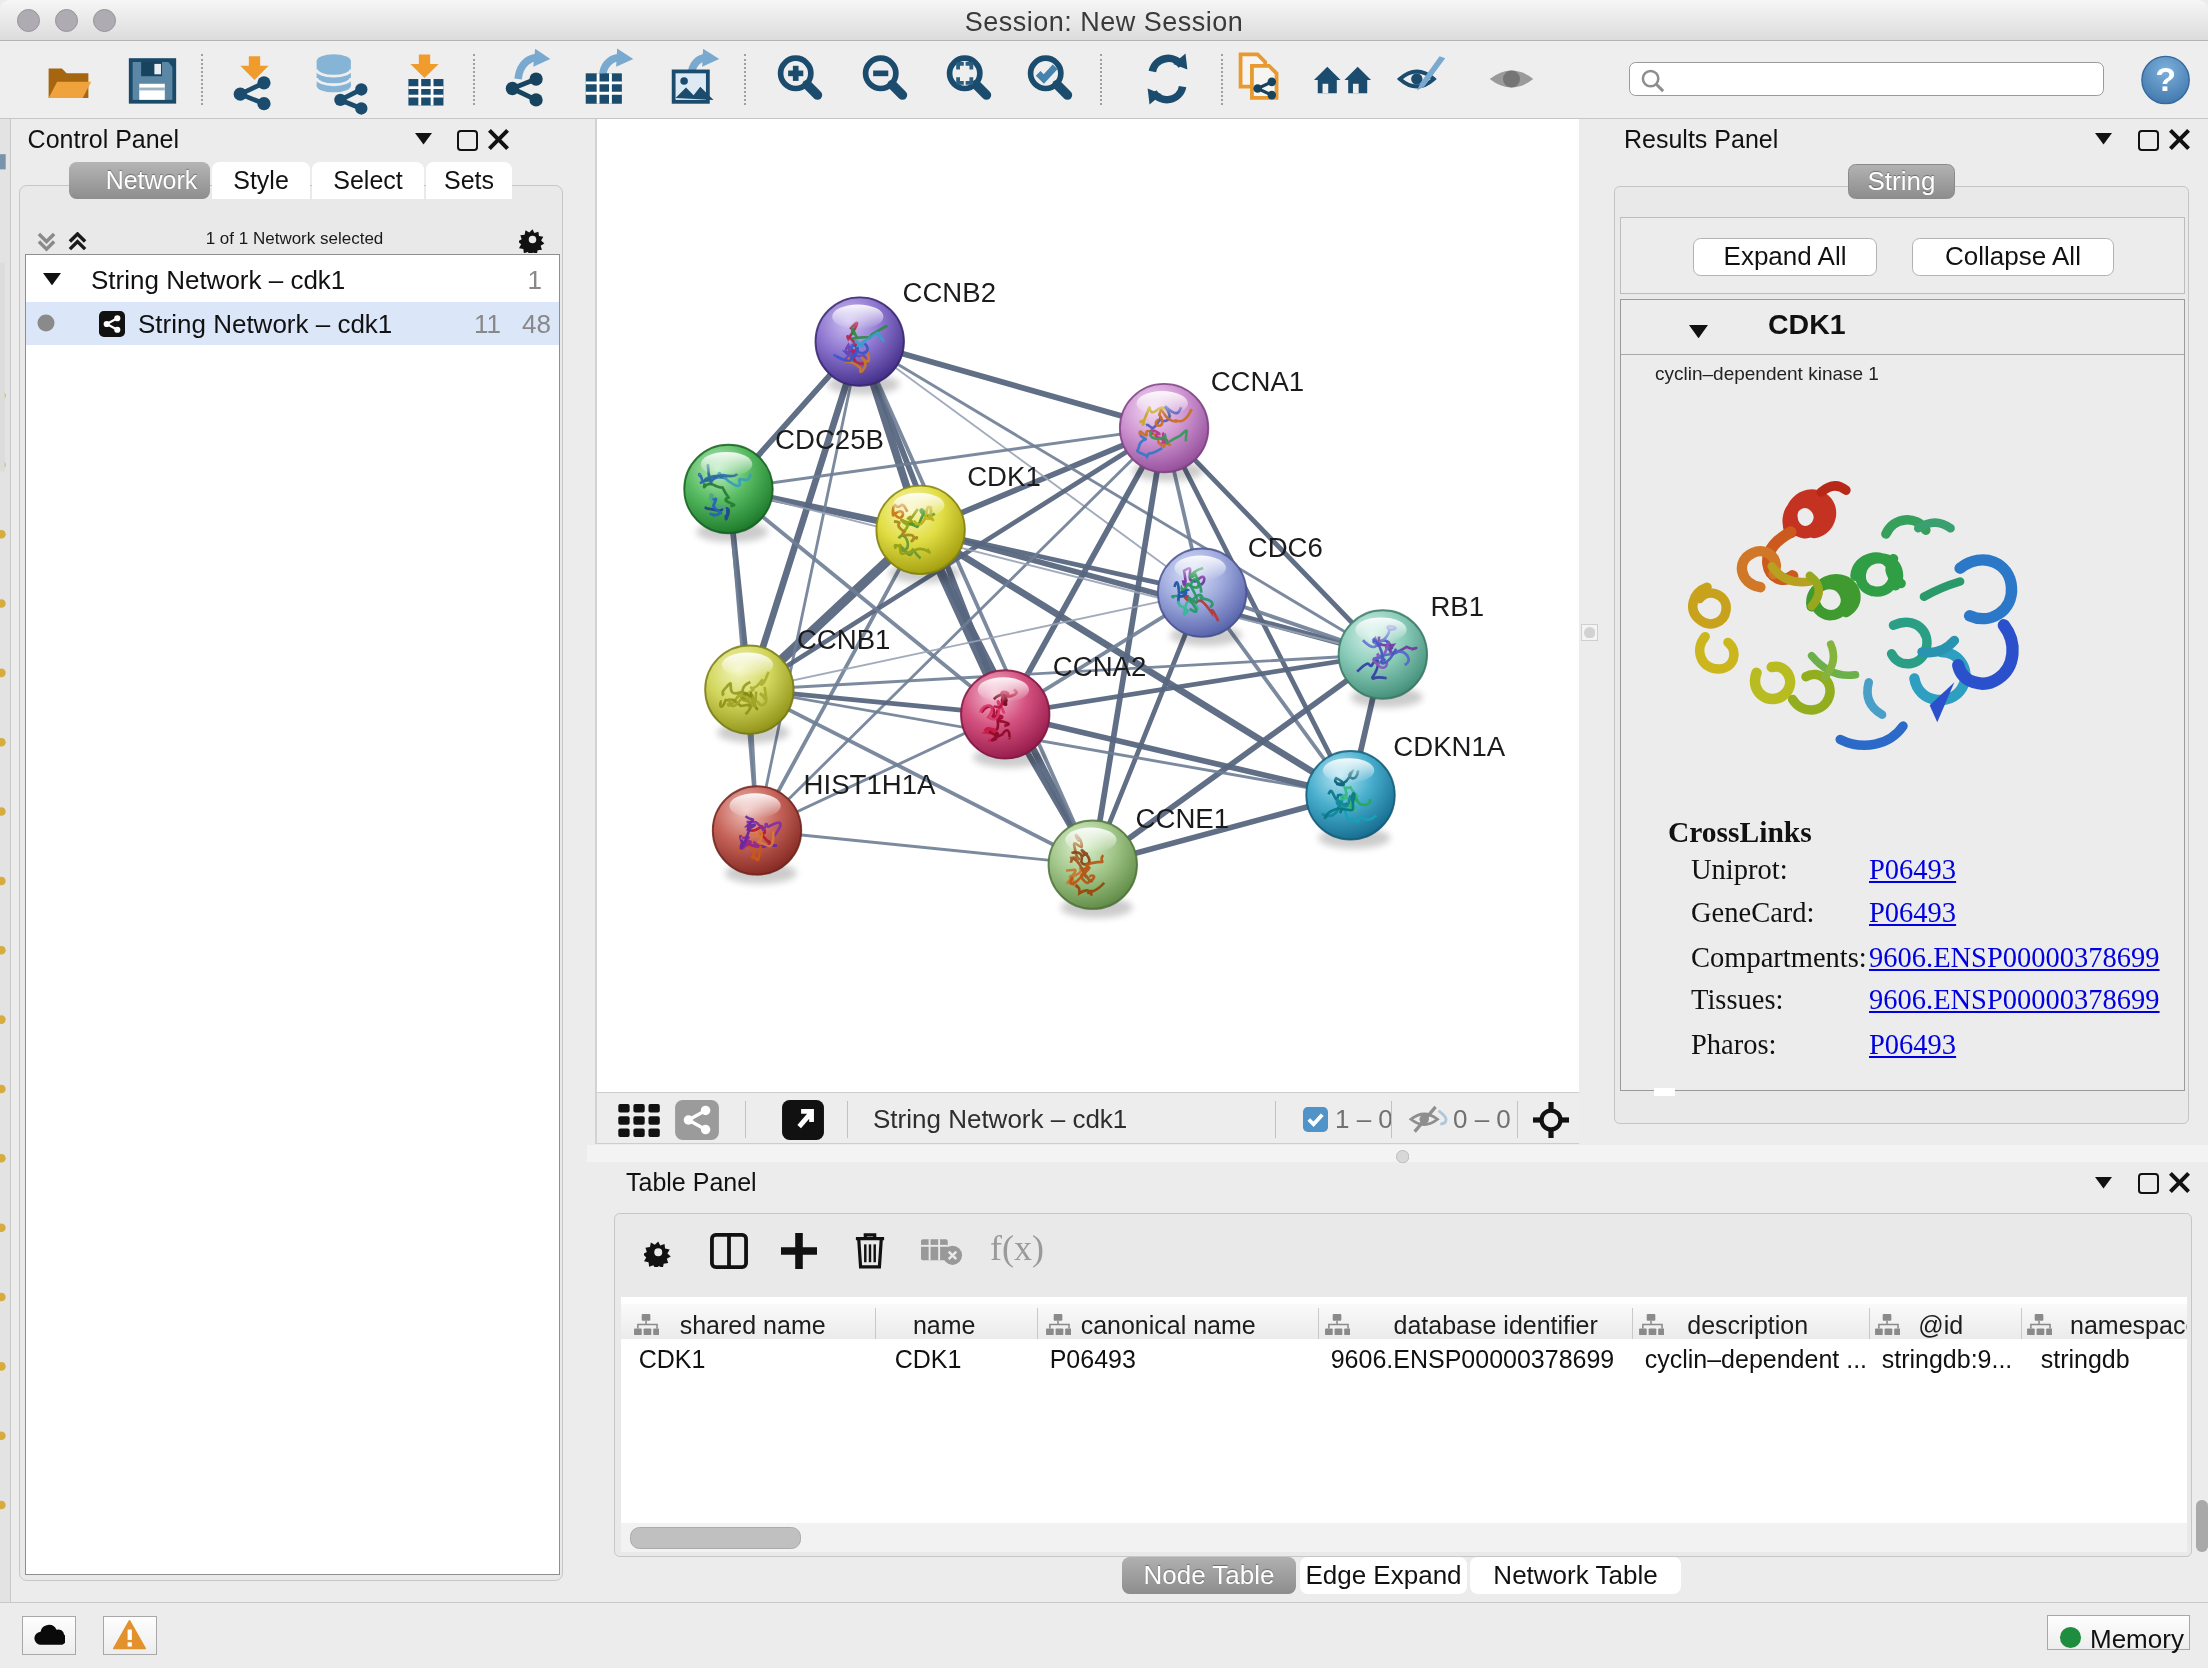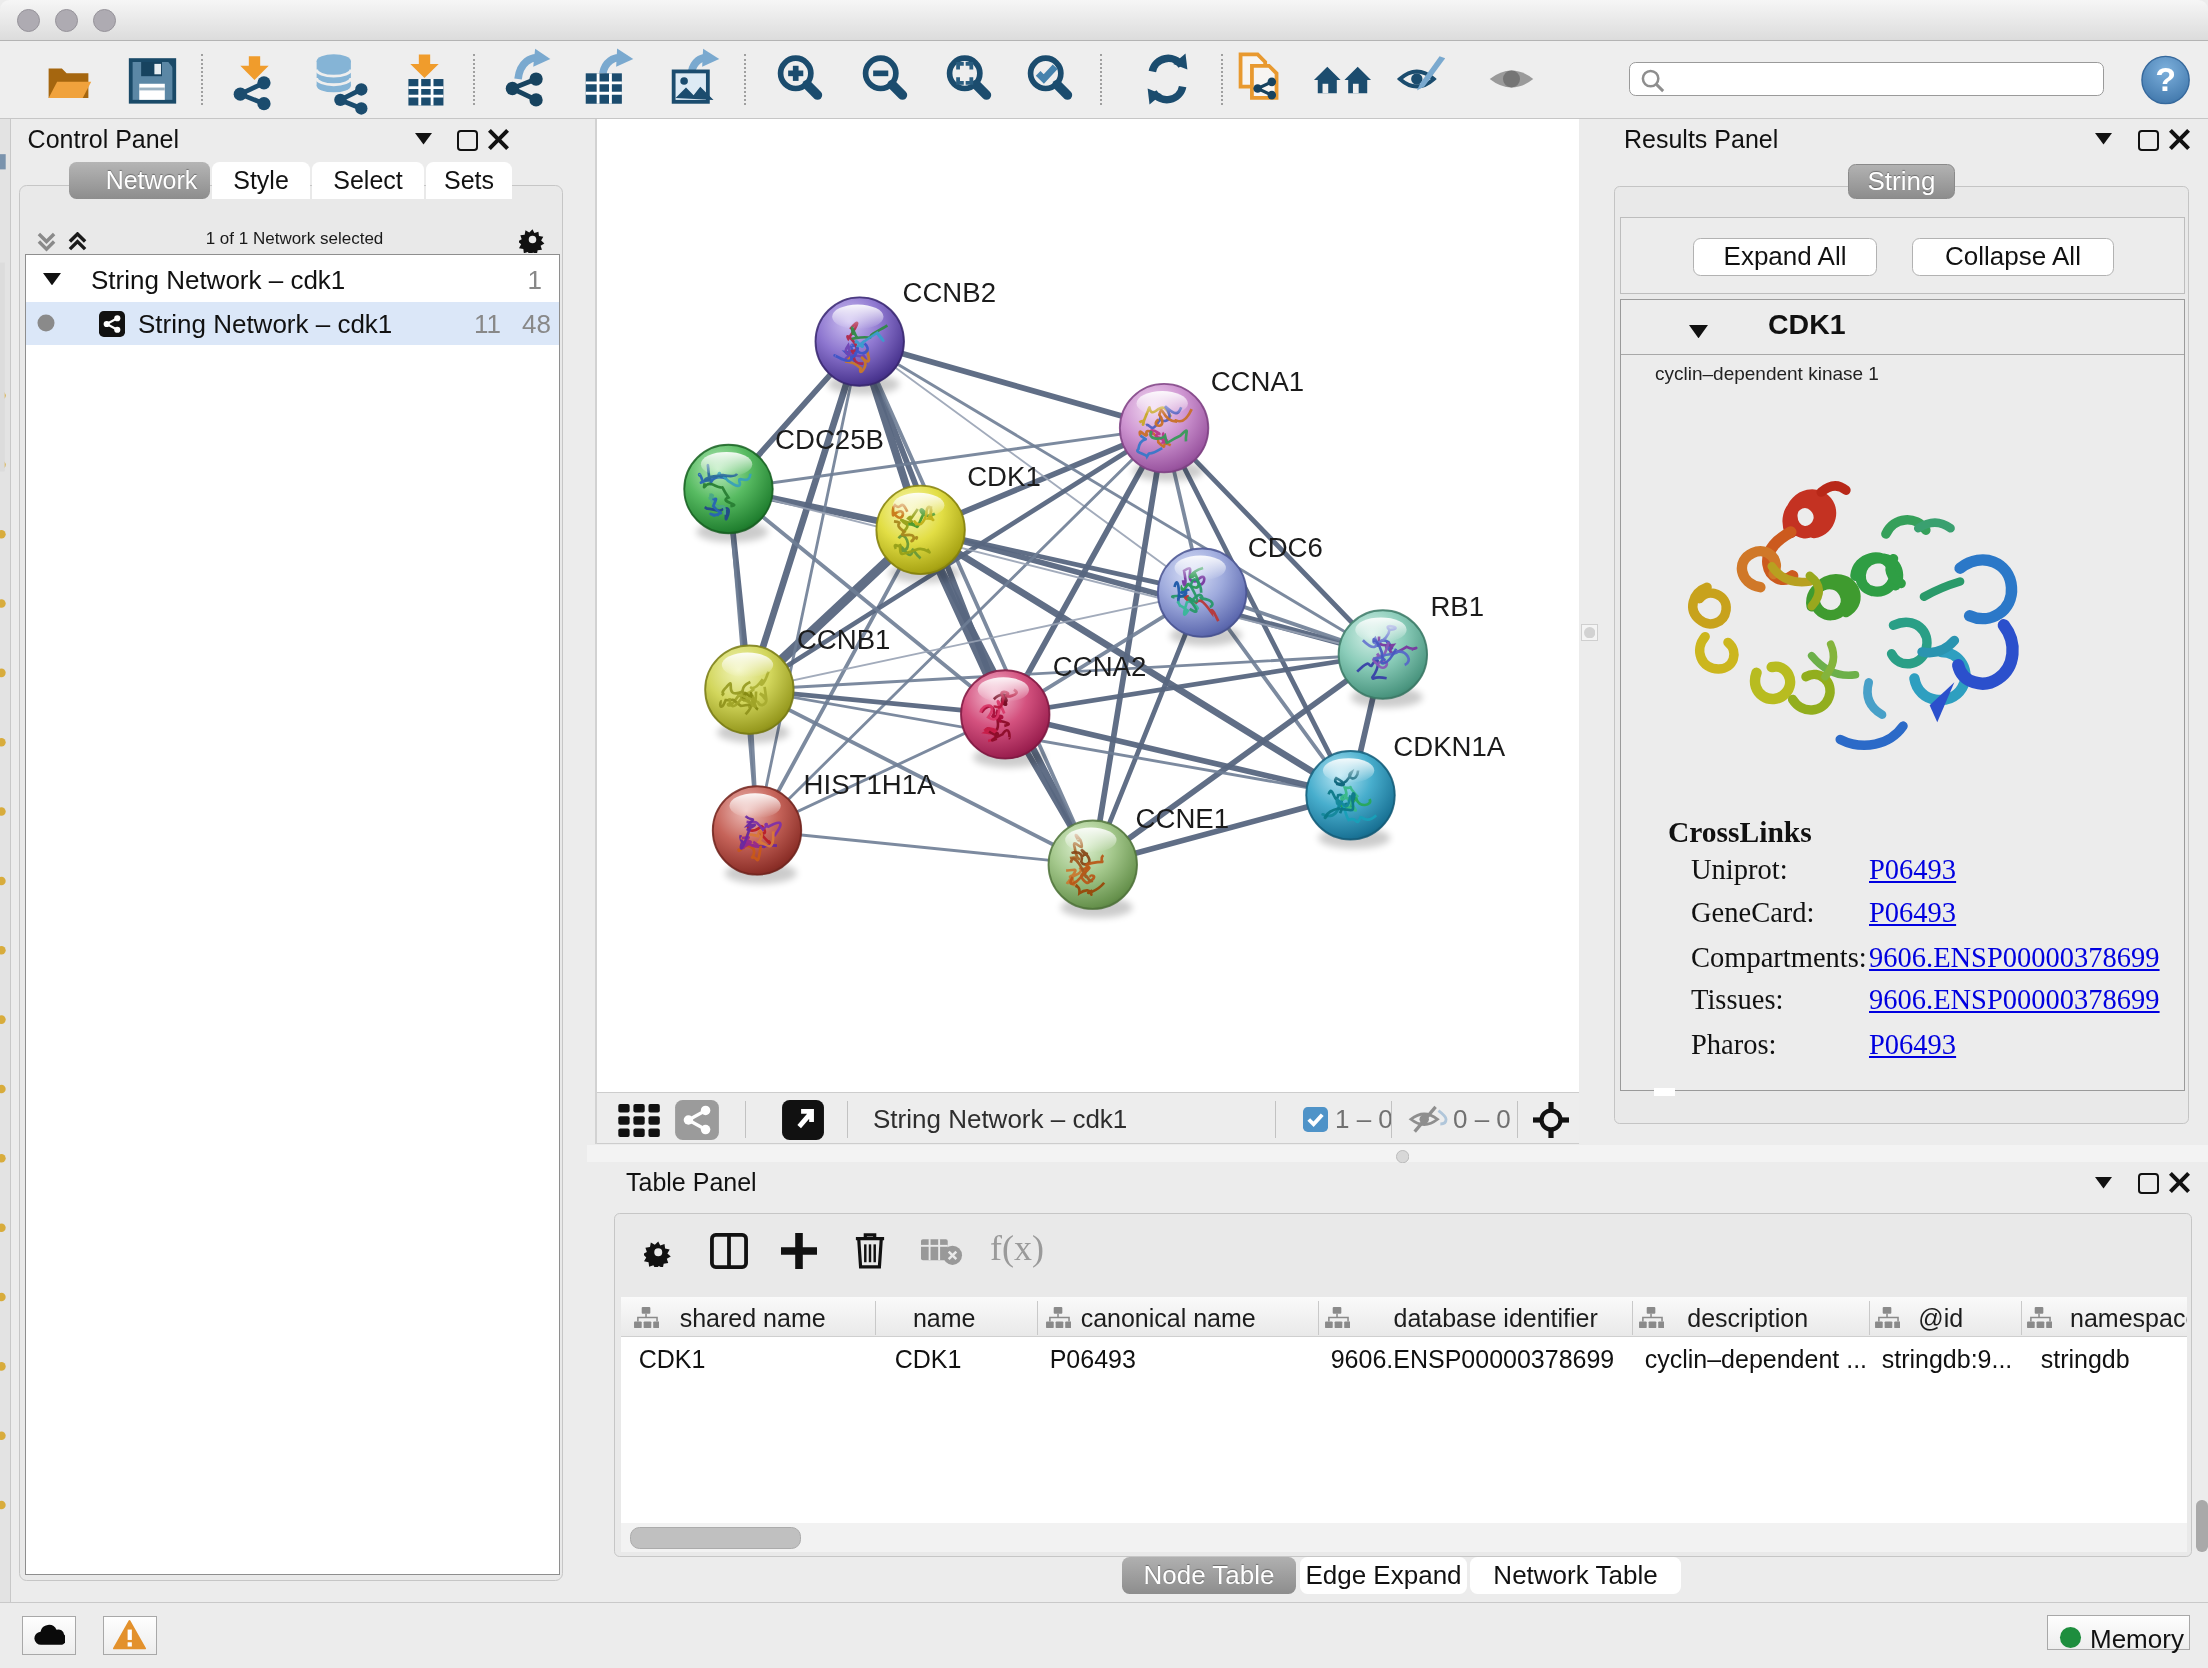--- a/index.html
+++ b/index.html
@@ -42,38 +42,39 @@
   #tp-box{left:614px;top:1094px;width:1578px;height:344px;background:#e9e9e9;
     border:1px solid #c6c6c6;border-radius:5.7px;box-sizing:border-box;}
   
   #statusbar{left:0;top:1602px;width:2208px;height:67px;background:#ececec;border-top:1px solid #c9c9c9;}
   .sbtn{position:absolute;top:13.3px;height:39px;background:linear-gradient(#fefefe,#ededed);
     border:1.9px solid #a8a8a8;box-sizing:border-box;}
   .rlrow{position:absolute;left:0;width:100%;height:38px;font-family:"Liberation Serif",serif;font-size:28.5px;}
   .rl1{position:absolute;left:70px;color:#111;}
   .rl2{position:absolute;left:248px;color:#0000e0;text-decoration:underline;}
   #tablewrap{position:absolute;left:5.7px;top:83px;width:1566px;height:255px;background:#fff;overflow:hidden;}
-  #thead{position:absolute;left:0;top:0;width:100%;height:40px;background:linear-gradient(#fafafa,#e9e9e9);border-bottom:1px solid #cfcfcf;box-sizing:border-box;}
+  #thead{position:absolute;left:0;top:7px;width:100%;height:40px;background:linear-gradient(#fafafa,#e9e9e9);border-bottom:1px solid #cfcfcf;box-sizing:border-box;}
   .th{position:absolute;top:6.7px;font-size:25px;color:#1c1c1c;text-align:center;}
   .colicon{position:absolute;top:9.5px;width:25px;height:23px;}
   .cold{position:absolute;top:3.8px;height:34px;border-left:1px solid #c9c9c9;}
   #trow{position:absolute;left:0;top:42px;width:100%;height:38px;background:#fff;}
   .td{position:absolute;top:5.7px;font-size:25px;color:#111;}
   #hscroll{position:absolute;left:0;top:226px;width:100%;height:28.5px;background:#f2f2f2;}
   #hthumb{position:absolute;left:9.5px;top:3.8px;width:169px;height:20px;background:#c0c0c0;border:1px solid #ababab;border-radius:9.5px;}
   .tab2{height:37px;background:#fff;border-radius:7.6px;text-align:center;font-size:26px;color:#111;line-height:37px;box-sizing:border-box;}
   .tab2sel{background:linear-gradient(#b0b0b0,#8d8d8d);color:#fff;text-shadow:0 -1px 1px rgba(0,0,0,.35);}
 </style>
 </head>
 <body>
 <div id="win">
   <div class="abs" id="titlebar">
     <div class="tl" style="left:17px"></div>
     <div class="tl" style="left:55px"></div>
     <div class="tl" style="left:93px"></div>
+    <div id="title">Session: New Session</div>
   </div>
   <div class="abs" id="toolbar">
     <svg class="tbi" style="left:42px" width="53" height="77" viewBox="0 0 56 81">
       <path d="M7,29 h14 l5,5 h23 v26 h-42 z" fill="#a5660f"></path>
       <path d="M7,60 l9,-17 h36 l-9,17 z" fill="#f0a23c"></path>
     </svg>
     <svg class="tbi" style="left:126px" width="53" height="77" viewBox="0 0 56 81">
       <rect x="5" y="20" width="46" height="44" fill="#5b87a5" stroke="#1a4a68" stroke-width="4"></rect>
       <path d="M51,20 v10 l-8,-10 z" fill="#1a4a68"></path>
       <rect x="16" y="22" width="22" height="15" fill="#17435f"></rect>

